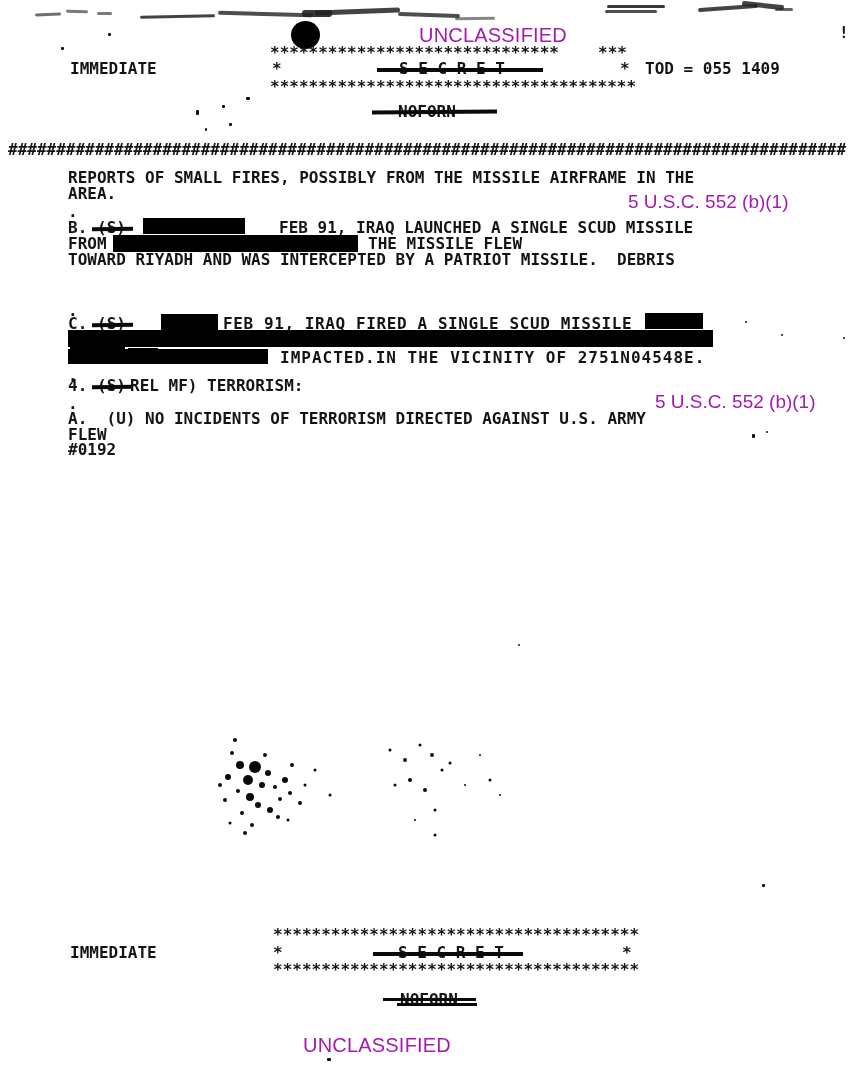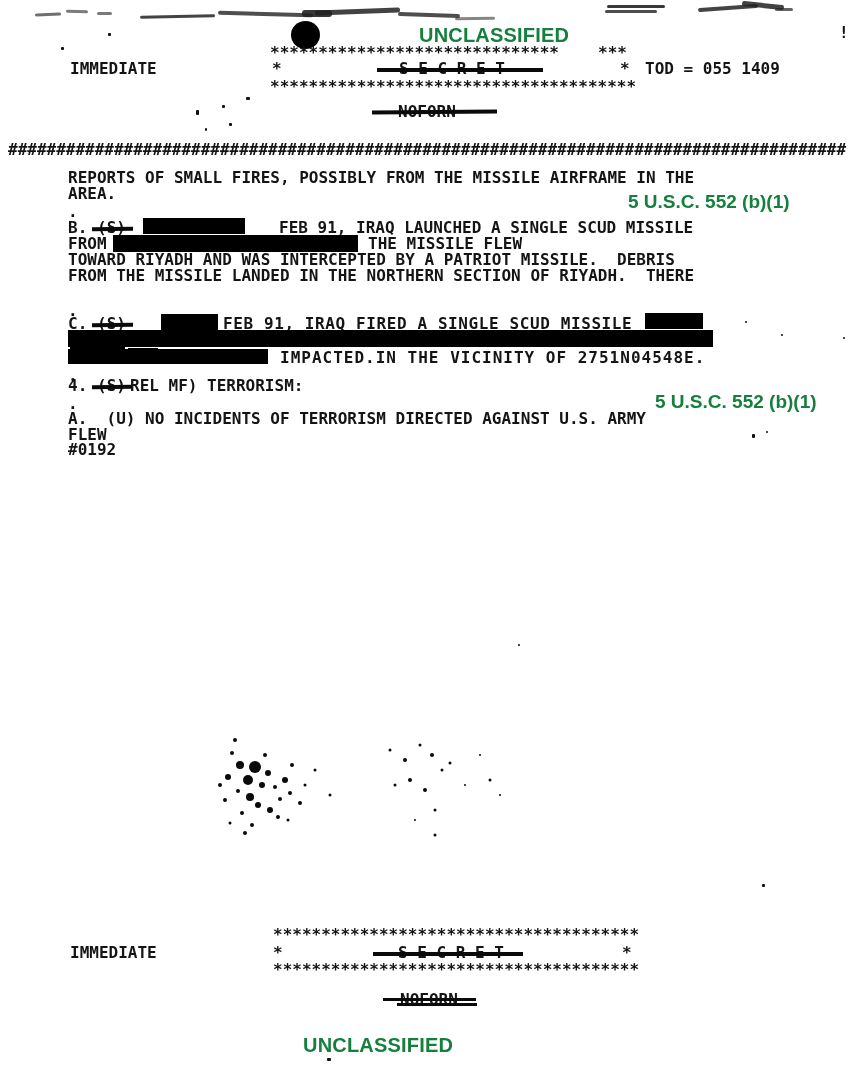--- a/index.html
+++ b/index.html
@@ -2,22 +2,22 @@
 <html><head>
 <meta charset="utf-8">
 <style>
   html,body{margin:0;padding:0;background:#ffffff;}
   #page{position:relative;width:850px;height:1091px;background:#ffffff;overflow:hidden;
         font-family:"DejaVu Sans Mono",monospace;}
   .mono{position:absolute;font-family:"DejaVu Sans Mono",monospace;font-weight:700;
         font-size:16px;line-height:16px;color:#141414;white-space:pre;letter-spacing:0;}
   .sp06{letter-spacing:0.6px;}
   .sp1{letter-spacing:1px;}
-  .sansbold{position:absolute;font-family:"Liberation Sans",sans-serif;font-weight:700;
-        color:#15803d;white-space:pre;}
+  .sansbold{position:absolute;font-family:"Liberation Sans",sans-serif;font-weight:400;
+        color:#a21caf;white-space:pre;}
   .title{font-size:20px;letter-spacing:0.2px;}
   .foia{font-size:19px;}
   .bar{position:absolute;background:#000;}
   .strike{position:absolute;background:#0a0a0a;}
   .dotmark{position:absolute;background:#111;border-radius:1px;}
   .smudge{position:absolute;background:#222;border-radius:2px;}
   .circle{position:absolute;background:#000;border-radius:50%;}
   .struck{position:relative;display:inline-block;}
   .struck::after{content:"";position:absolute;left:-5px;right:-7px;top:7px;height:4px;
         background:#0a0a0a;transform:rotate(-1deg);}
@@ -79,21 +79,20 @@
 
   <div class="mono" style="left:68px;top:220px;">B.</div>
   <div class="mono" style="left:97px;top:220px;"><span class="struck">(S)</span></div>
   <div class="bar" style="left:143px;top:218px;width:102px;height:16px;"></div>
   <div class="mono" style="left:250px;top:220px;margin-left:29px;">FEB 91, IRAQ LAUNCHED A SINGLE SCUD MISSILE</div>
 
   <div class="mono" style="left:68px;top:236px;">FROM</div>
   <div class="bar" style="left:113px;top:235px;width:245px;height:17px;"></div>
   <div class="mono" style="left:368px;top:236px;">THE MISSILE FLEW</div>
   <div class="mono" style="left:68px;top:252px;">TOWARD RIYADH AND WAS INTERCEPTED BY A PATRIOT MISSILE.  DEBRIS</div>
-  <div class="mono" style="left:68px;top:268px;">FROM THE MISSILE LANDED IN THE NORTHERN SECTION OF RIYADH.  THERE</div>
 
   <div class="mono" style="left:68px;top:303px;">.</div>
 
   <div class="mono" style="left:68px;top:316px;">C.</div>
   <div class="mono" style="left:97px;top:316px;"><span class="struck">(S)</span></div>
   <div class="mono" style="left:133px;top:316px;margin-left:32px;">AT</div>
   <div class="bar" style="left:161px;top:314px;width:57px;height:16px;"></div>
   <div class="mono sp06" style="left:223px;top:316px;">FEB 91, IRAQ FIRED A SINGLE SCUD MISSILE</div>
   <div class="bar" style="left:645px;top:313px;width:58px;height:16px;"></div>
 

